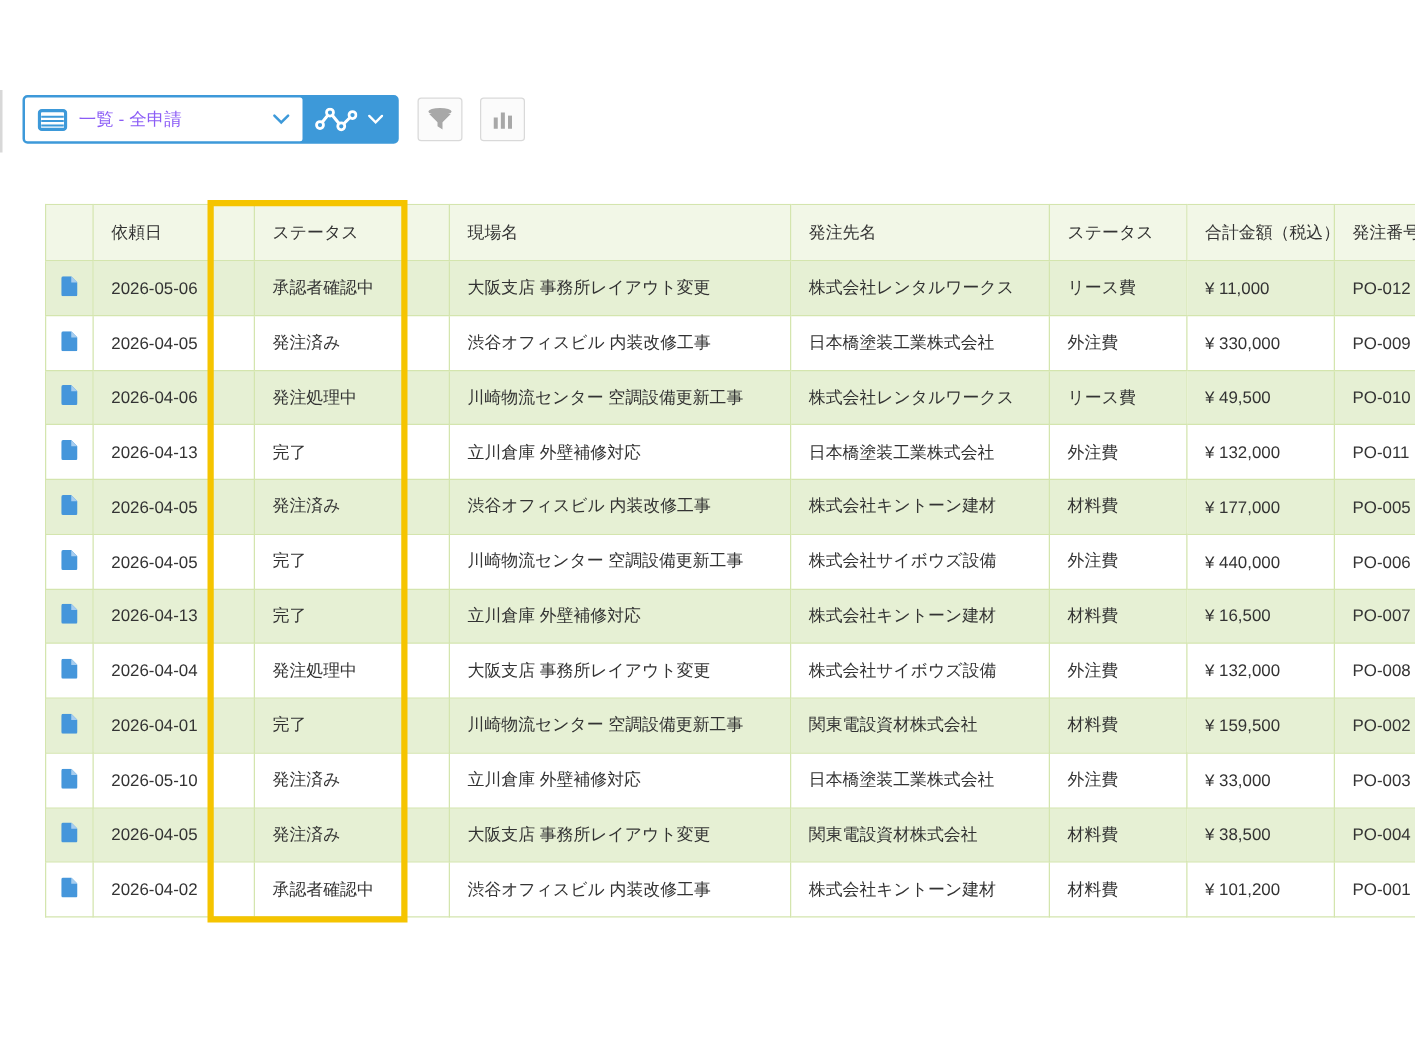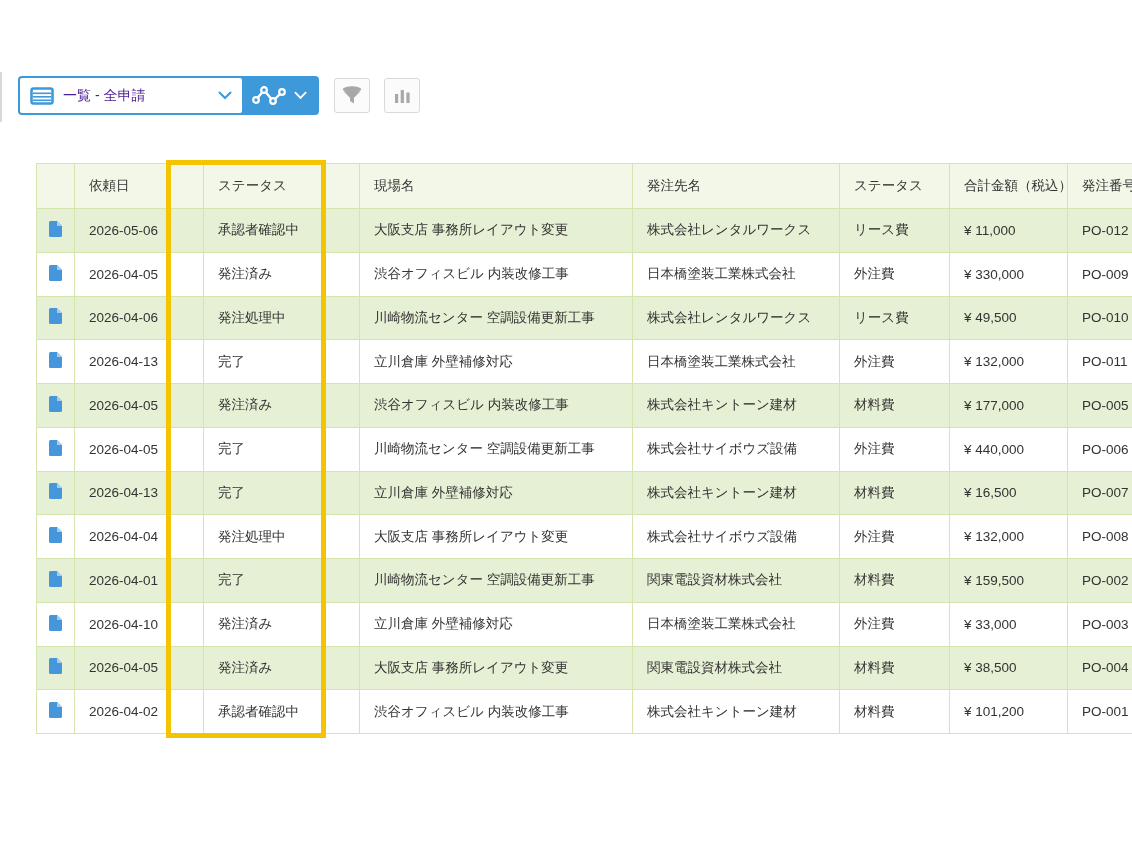--- a/index.html
+++ b/index.html
@@ -5,21 +5,21 @@
   * { margin:0; padding:0; box-sizing:border-box; }
   html,body { background:#fff; }
   body { font-family:"Liberation Sans","DejaVu Sans",sans-serif; }
   .screen { position:relative; width:1132px; height:844px; background:#fff; overflow:hidden; }
 
   
   .edge-line { position:absolute; left:0; top:72px; width:2px; height:50px; background:#d8d8d8; }
   .view-selector { position:absolute; left:18px; top:76px; height:39px; display:flex; align-items:stretch;
                    background:var(--accent-blue,#3d99d9); border:2px solid var(--accent-blue,#3d99d9); border-radius:4px; }
   .view-field { display:flex; align-items:center; gap:9px; width:222px; background:#fff; border-radius:2px; padding:0 10px; cursor:pointer; }
-  .view-label { flex:1; font-size:14px; color:#4c1d95; white-space:nowrap; overflow:hidden; }
+  .view-label { flex:1; font-size:14px; color:#8b5cf6; white-space:nowrap; overflow:hidden; }
   .graph-seg { display:flex; align-items:center; gap:8px; padding:0 10px; cursor:pointer; }
   .icon-btn { position:absolute; top:78px; width:36px; height:35px; background:#fbfbfb; border:1px solid #d9d9d9;
               border-radius:3px; display:flex; align-items:center; justify-content:center; cursor:pointer; }
   .btn-filter { left:334px; }
   .btn-chart { left:384px; }
 
   
   .table-wrap { position:absolute; left:0; top:163px; width:1132px; height:572px; overflow:hidden;margin-left:36px; }
   table { border-collapse:collapse; width:1180px; table-layout:fixed; font-size:13.5px; color:#333; }
   th, td { border:1px solid var(--border-green,#d4e5ae); padding:0 14px; font-weight:400; text-align:left;
@@ -280,21 +280,21 @@
     </tr>
           <tr>
       <td class="c-icon">
         <span class="doc-icon">
           <svg width="13" height="16" viewBox="0 0 13 16">
             <path d="M1.5 0 H8 L13 5 V14.5 A1.5 1.5 0 0 1 11.5 16 H1.5 A1.5 1.5 0 0 1 0 14.5 V1.5 A1.5 1.5 0 0 1 1.5 0 Z" fill="#4596db"></path>
             <path d="M8 0 L13 5 H8 Z" fill="#a6cdef"></path>
           </svg>
         </span>
       </td>
-      <td>2026-04-10</td>
+      <td>2026-05-10</td>
       <td>発注済み</td>
       <td>立川倉庫 外壁補修対応</td>
       <td>日本橋塗装工業株式会社</td>
       <td>外注費</td>
       <td class="c-amount">¥ 33,000</td>
       <td>PO-003</td>
     </tr>
           <tr class="alt">
       <td class="c-icon">
         <span class="doc-icon">

